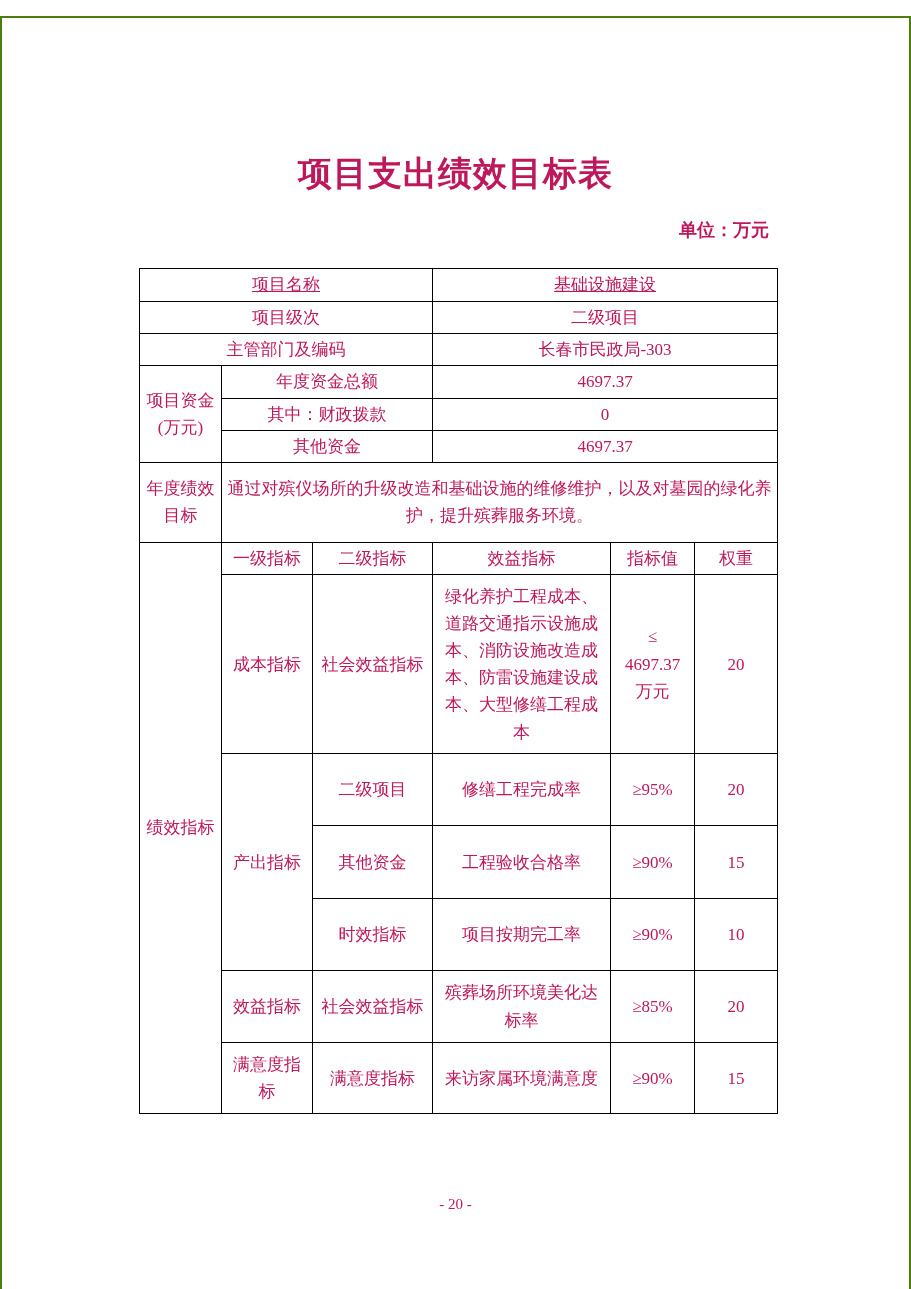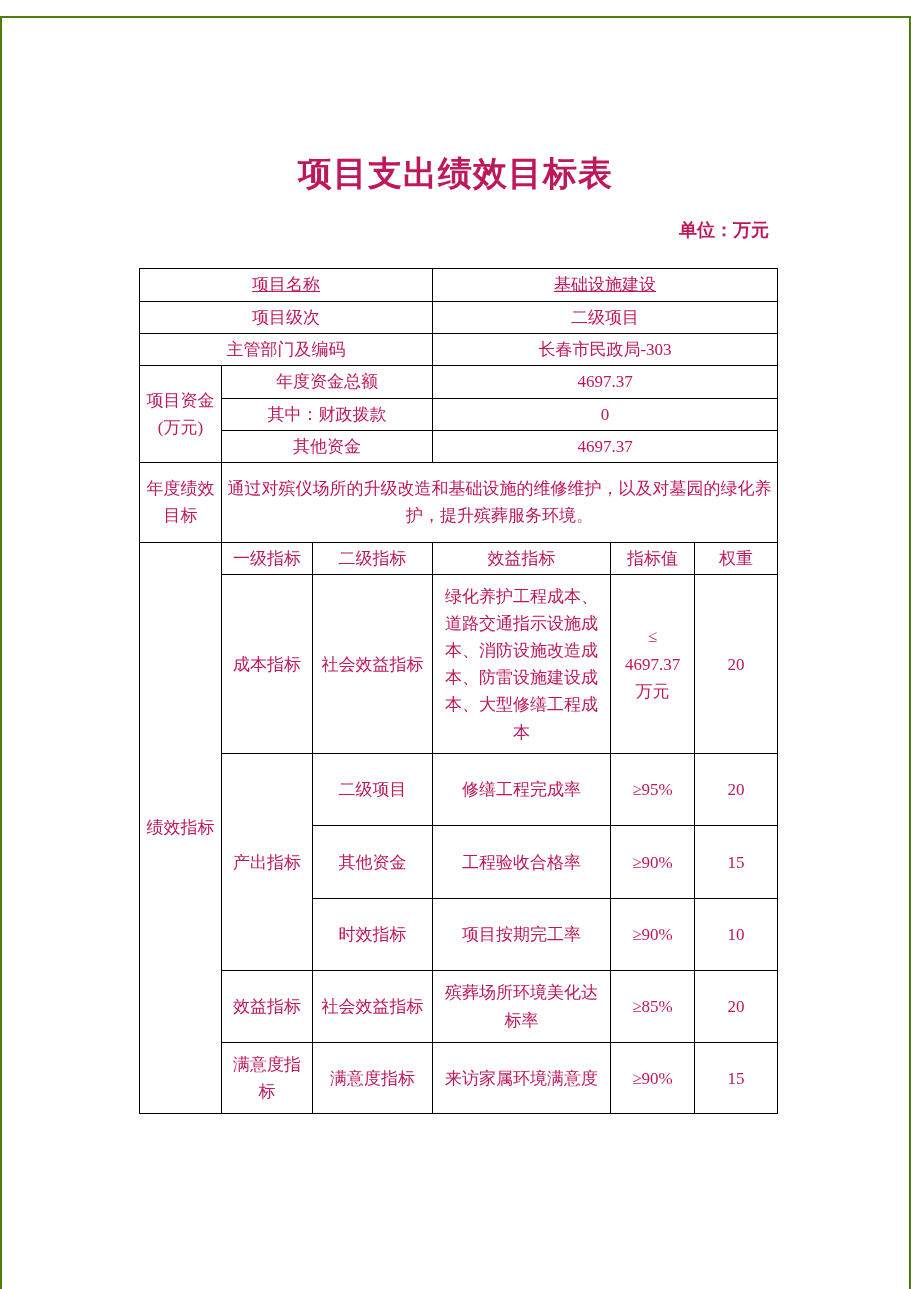--- a/index.html
+++ b/index.html
@@ -174,14 +174,15 @@
     <tr class="h71">
       <td>满意度指标</td>
       <td>满意度指标</td>
       <td class="lvl3">来访家属环境满意度</td>
       <td class="pre">≥90%</td>
       <td>15</td>
     </tr>
   </tbody>
     </table>
 
+  <div class="page-number">- 20 -</div>
 
 </div>
 
 </body></html>

